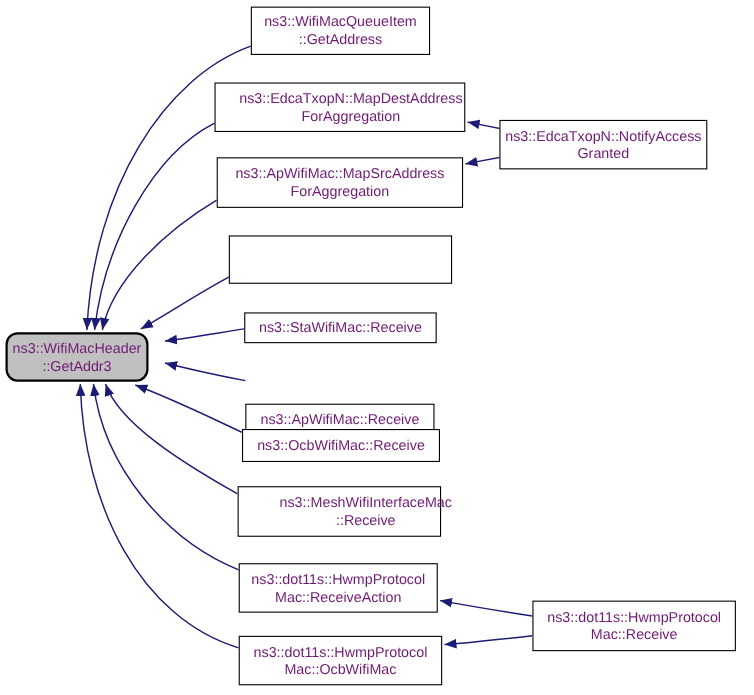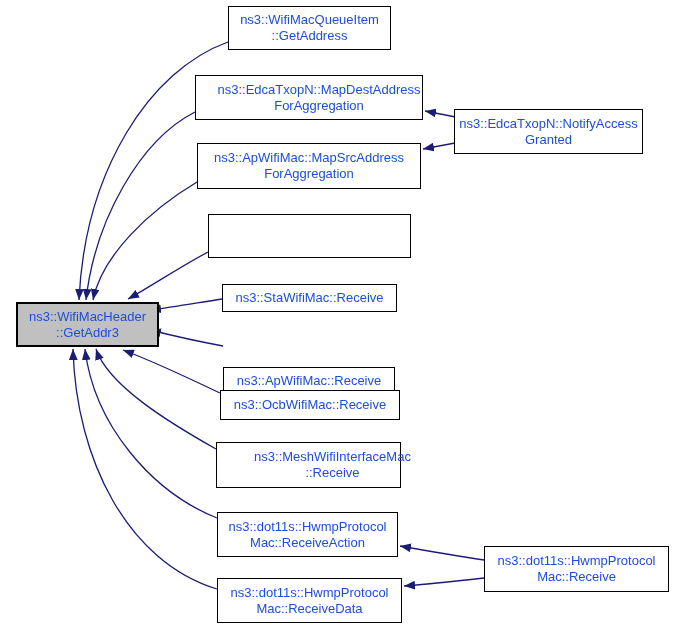--- a/index.html
+++ b/index.html
@@ -15,21 +15,21 @@
     position: absolute;
     left: 0; top: 0;
     width: 685px; height: 632px;
     pointer-events: none;
   }
   .node {
     position: absolute;
     box-sizing: border-box;
     border: 1px solid #000000;
     background: #ffffff;
-    color: #1d4ed8;
+    color: #701a75;
     display: flex;
     flex-direction: column;
     align-items: center;
     justify-content: center;
     text-align: center;
     font-size: 13px;
     line-height: 16px;
     white-space: nowrap;
     cursor: pointer;
   }
@@ -64,21 +64,21 @@
     <path class="edge" marker-end="url(#arrow)" d="M220,393 C192,380 160,364 123,350"></path>
     <path class="edge" marker-end="url(#arrow)" d="M216,449 C168,422 108,385 96,349"></path>
     <path class="edge" marker-end="url(#arrow)" d="M217,518 C152,492 94,425 85,349"></path>
     <path class="edge" marker-end="url(#arrow)" d="M217,589 C128,562 76,460 73,349"></path>
     <path class="edge" marker-end="url(#arrow)" d="M471,120 C456,117 441,114 425,111"></path>
     <path class="edge" marker-end="url(#arrow)" d="M471,140 C455,143 439,146 423,149"></path>
     <path class="edge" marker-end="url(#arrow)" d="M484,560 C457,556 428,551 400,546"></path>
     <path class="edge" marker-end="url(#arrow)" d="M484,578 C457,581 430,584 404,586"></path>
   </svg>
 
-  <div class="node hl" style="left:16px; top:302px; width:143px; height:45px;">
+  <div class="node hl" style="left:5px; top:302px; width:130px; height:45px;border-radius:11px;">
     <span>ns3::WifiMacHeader</span>
     <span>::GetAddr3</span>
   </div>
 
   <div class="node" style="left:228px; top:6px; width:163px; height:44px;">
     <span>ns3::WifiMacQueueItem</span>
     <span>::GetAddress</span>
   </div>
 
   <div class="node" style="left:195px; top:75px; width:228px; height:45px;padding-left:20px;">
@@ -111,21 +111,21 @@
     <span>::Receive</span>
   </div>
 
   <div class="node" style="left:217px; top:512px; width:181px; height:45px;">
     <span>ns3::dot11s::HwmpProtocol</span>
     <span>Mac::ReceiveAction</span>
   </div>
 
   <div class="node" style="left:217px; top:578px; width:185px; height:45px;">
     <span>ns3::dot11s::HwmpProtocol</span>
-    <span>Mac::ReceiveData</span>
+    <span>Mac::OcbWifiMac</span>
   </div>
 
   <div class="node" style="left:454px; top:109px; width:189px; height:45px;">
     <span>ns3::EdcaTxopN::NotifyAccess</span>
     <span>Granted</span>
   </div>
 
   <div class="node" style="left:484px; top:546px; width:185px; height:46px;">
     <span>ns3::dot11s::HwmpProtocol</span>
     <span>Mac::Receive</span>

